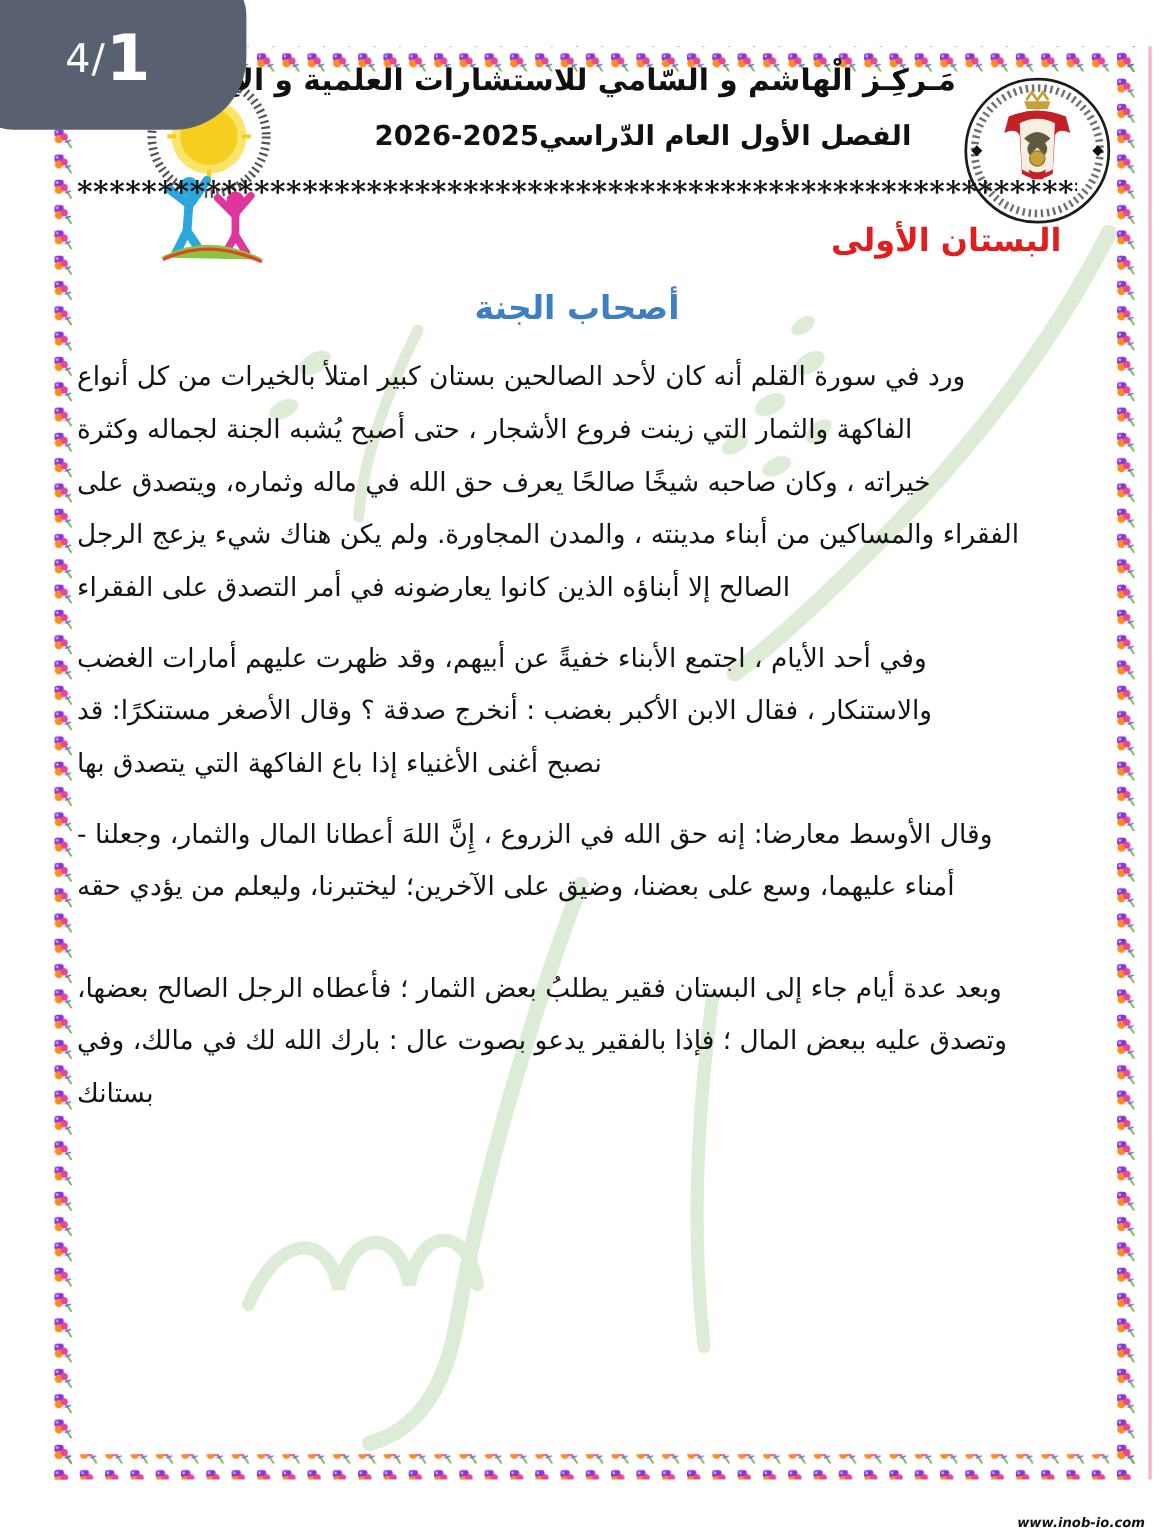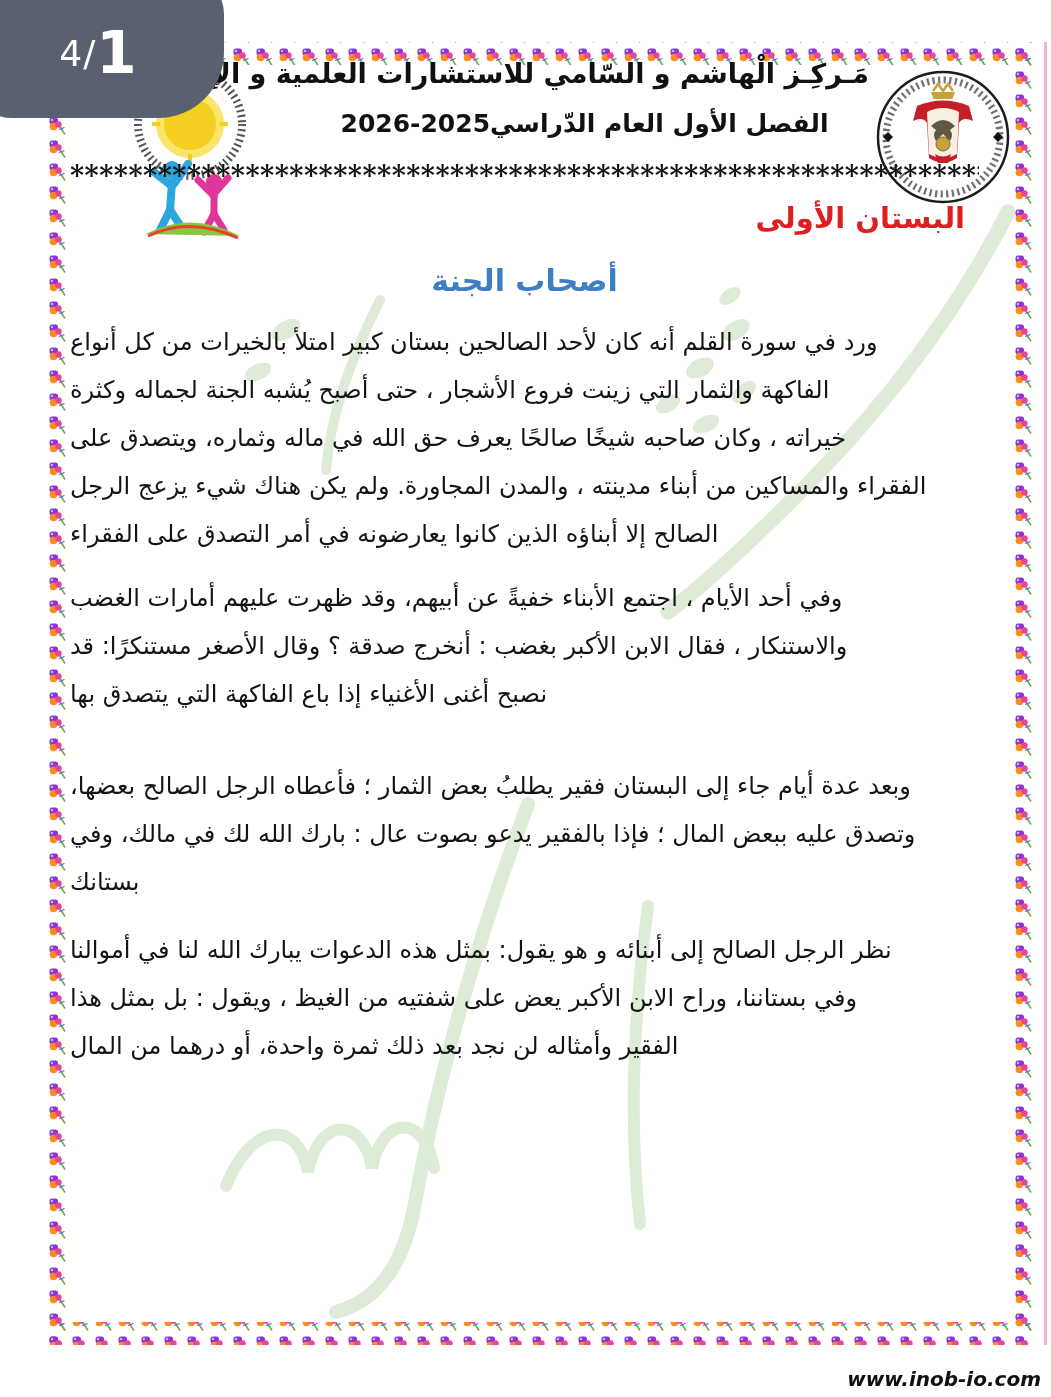--- a/index.html
+++ b/index.html
@@ -25,21 +25,21 @@
   .unit-row{margin-top:10px;display:flex;justify-content:space-between;direction:rtl;
             padding:0 14px 0 18px;font-size:29px;font-weight:700;}
   .unit-row span{white-space:nowrap;}
   .lesson-title{margin-top:28px;text-align:center;font-size:30px;font-weight:700;}
   .para{margin-top:20px;direction:rtl;text-align:left;white-space:pre-line;
         font-size:24px;line-height:48px;color:#141414;}
   .para.gap-big{margin-top:44px;}
   .para.gap-mid{margin-top:16px;}
   .para.indent{text-indent:26px;}
   .footer{position:absolute;right:10px;bottom:6px;z-index:4;font-style:italic;font-weight:700;
-          font-size:20px;color:#111;}
+          font-size:12px;color:#111;}
 </style>
 </head>
 <body>
 
 <div class="page">
 
   <svg class="watermark" width="1051" height="1397" viewBox="0 0 1051 1397">
     <g stroke="#d8e9d0" fill="none" stroke-linecap="round" opacity="0.85">
       <path d="M1008 212 C 948 330 862 432 780 512 C 735 556 700 588 668 612" stroke-width="15"></path>
       <path d="M648 906 C 634 1010 628 1116 640 1224" stroke-width="12"></path>
@@ -144,23 +144,22 @@
     <div class="lesson-title" style="color:#3d7fc2;">أصحاب الجنة</div>
 
     <div class="para">ورد في سورة القلم أنه كان لأحد الصالحين بستان كبير امتلأ بالخيرات من كل أنواع
 الفاكهة والثمار التي زينت فروع الأشجار ، حتى أصبح يُشبه الجنة لجماله وكثرة
 خيراته ، وكان صاحبه شيخًا صالحًا يعرف حق الله في ماله وثماره، ويتصدق على
 الفقراء والمساكين من أبناء مدينته ، والمدن المجاورة. ولم يكن هناك شيء يزعج الرجل
 الصالح إلا أبناؤه الذين كانوا يعارضونه في أمر التصدق على الفقراء</div>
     <div class="para gap-mid">وفي أحد الأيام ، اجتمع الأبناء خفيةً عن أبيهم، وقد ظهرت عليهم أمارات الغضب
 والاستنكار ، فقال الابن الأكبر بغضب : أنخرج صدقة ؟ وقال الأصغر مستنكرًا: قد
 نصبح أغنى الأغنياء إذا باع الفاكهة التي يتصدق بها</div>
+    <div class="para gap-mid">وقال الأوسط معارضا: إنه حق الله في الزروع ، إِنَّ اللهَ أعطانا المال والثمار، وجعلنا -
+أمناء عليهما، وسع على بعضنا، وضيق على الآخرين؛ ليختبرنا، وليعلم من يؤدي حقه</div>
     <div class="para gap-big">وبعد عدة أيام جاء إلى البستان فقير يطلبُ بعض الثمار ؛ فأعطاه الرجل الصالح بعضها،
 وتصدق عليه ببعض المال ؛ فإذا بالفقير يدعو بصوت عال : بارك الله لك في مالك، وفي
 بستانك</div>
-    <div class="para indent">نظر الرجل الصالح إلى أبنائه و هو يقول: بمثل هذه الدعوات يبارك الله لنا في أموالنا
-وفي بستاننا، وراح الابن الأكبر يعض على شفتيه من الغيظ ، ويقول : بل بمثل هذا
-الفقير وأمثاله لن نجد بعد ذلك ثمرة واحدة، أو درهما من المال</div>
 
   </div>
 
   <div class="footer">www.inob-io.com</div>
 </div>
 
 </body></html>

